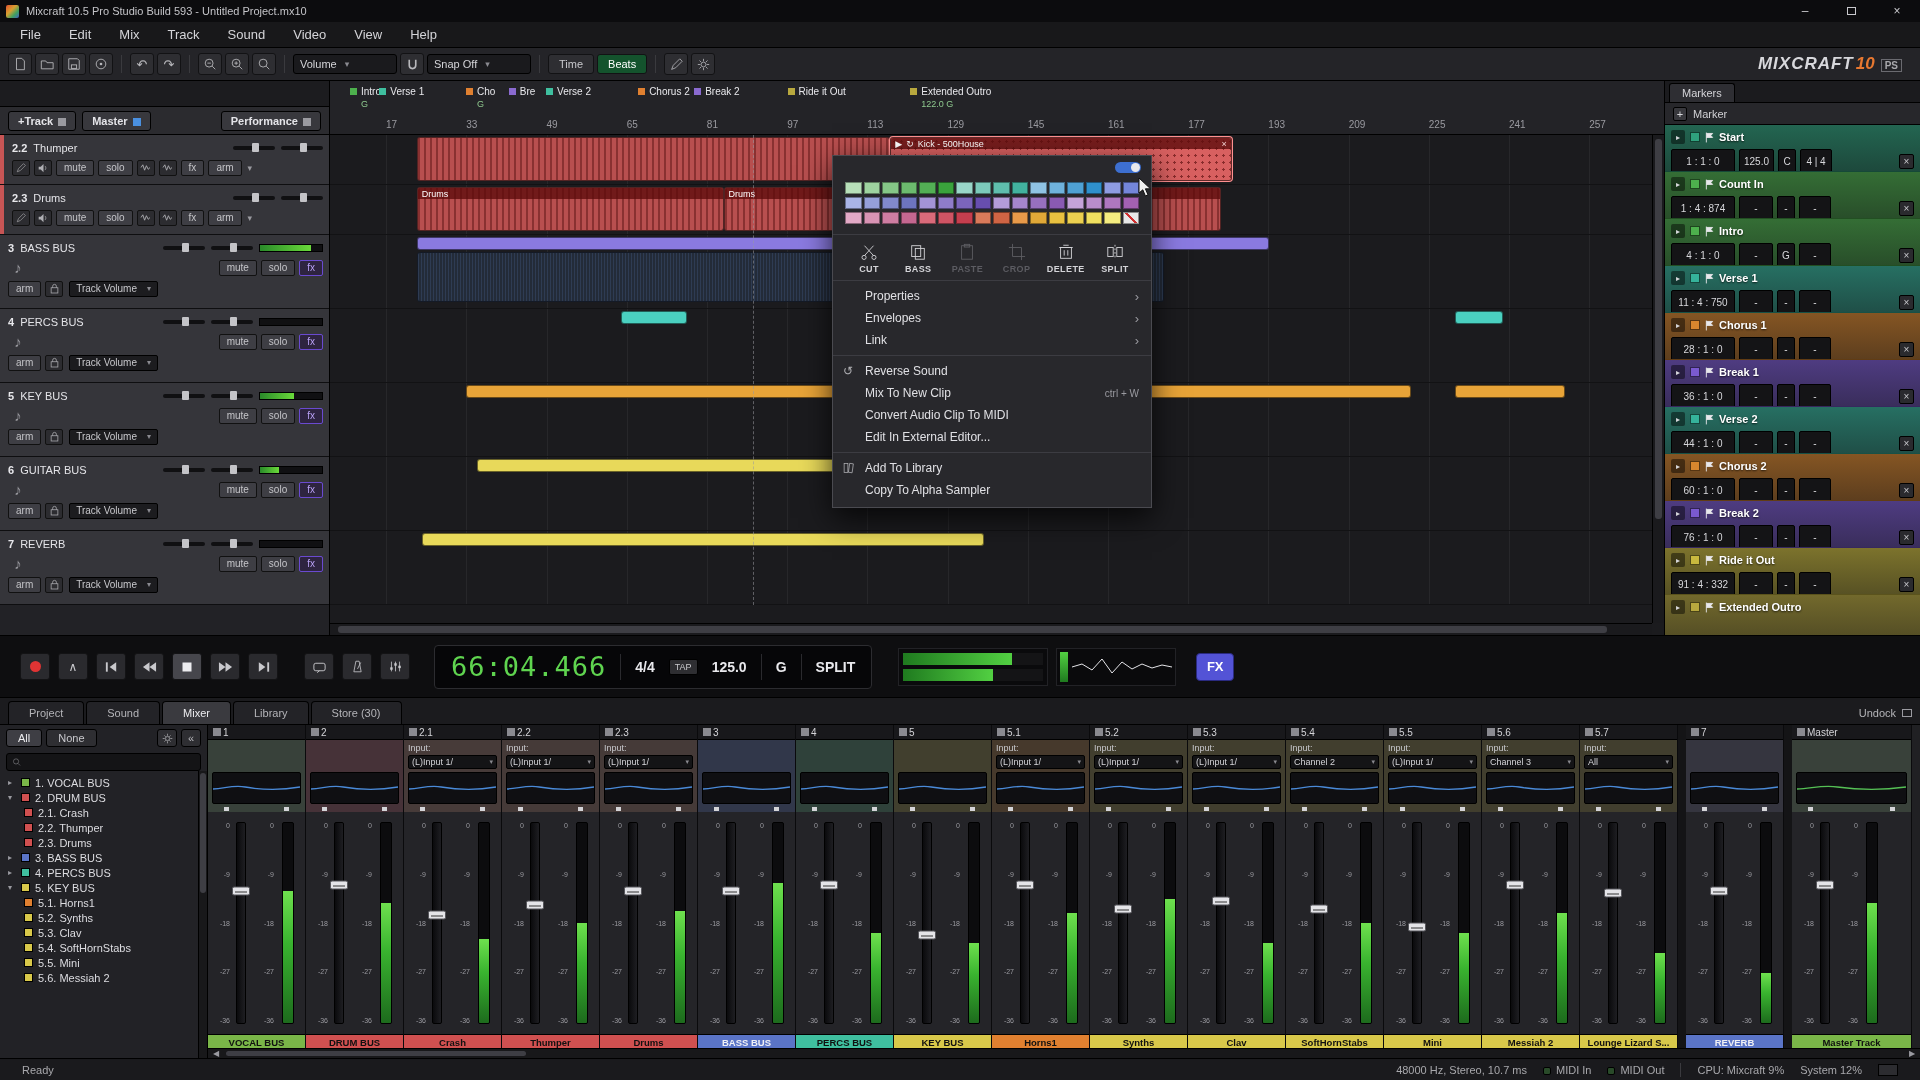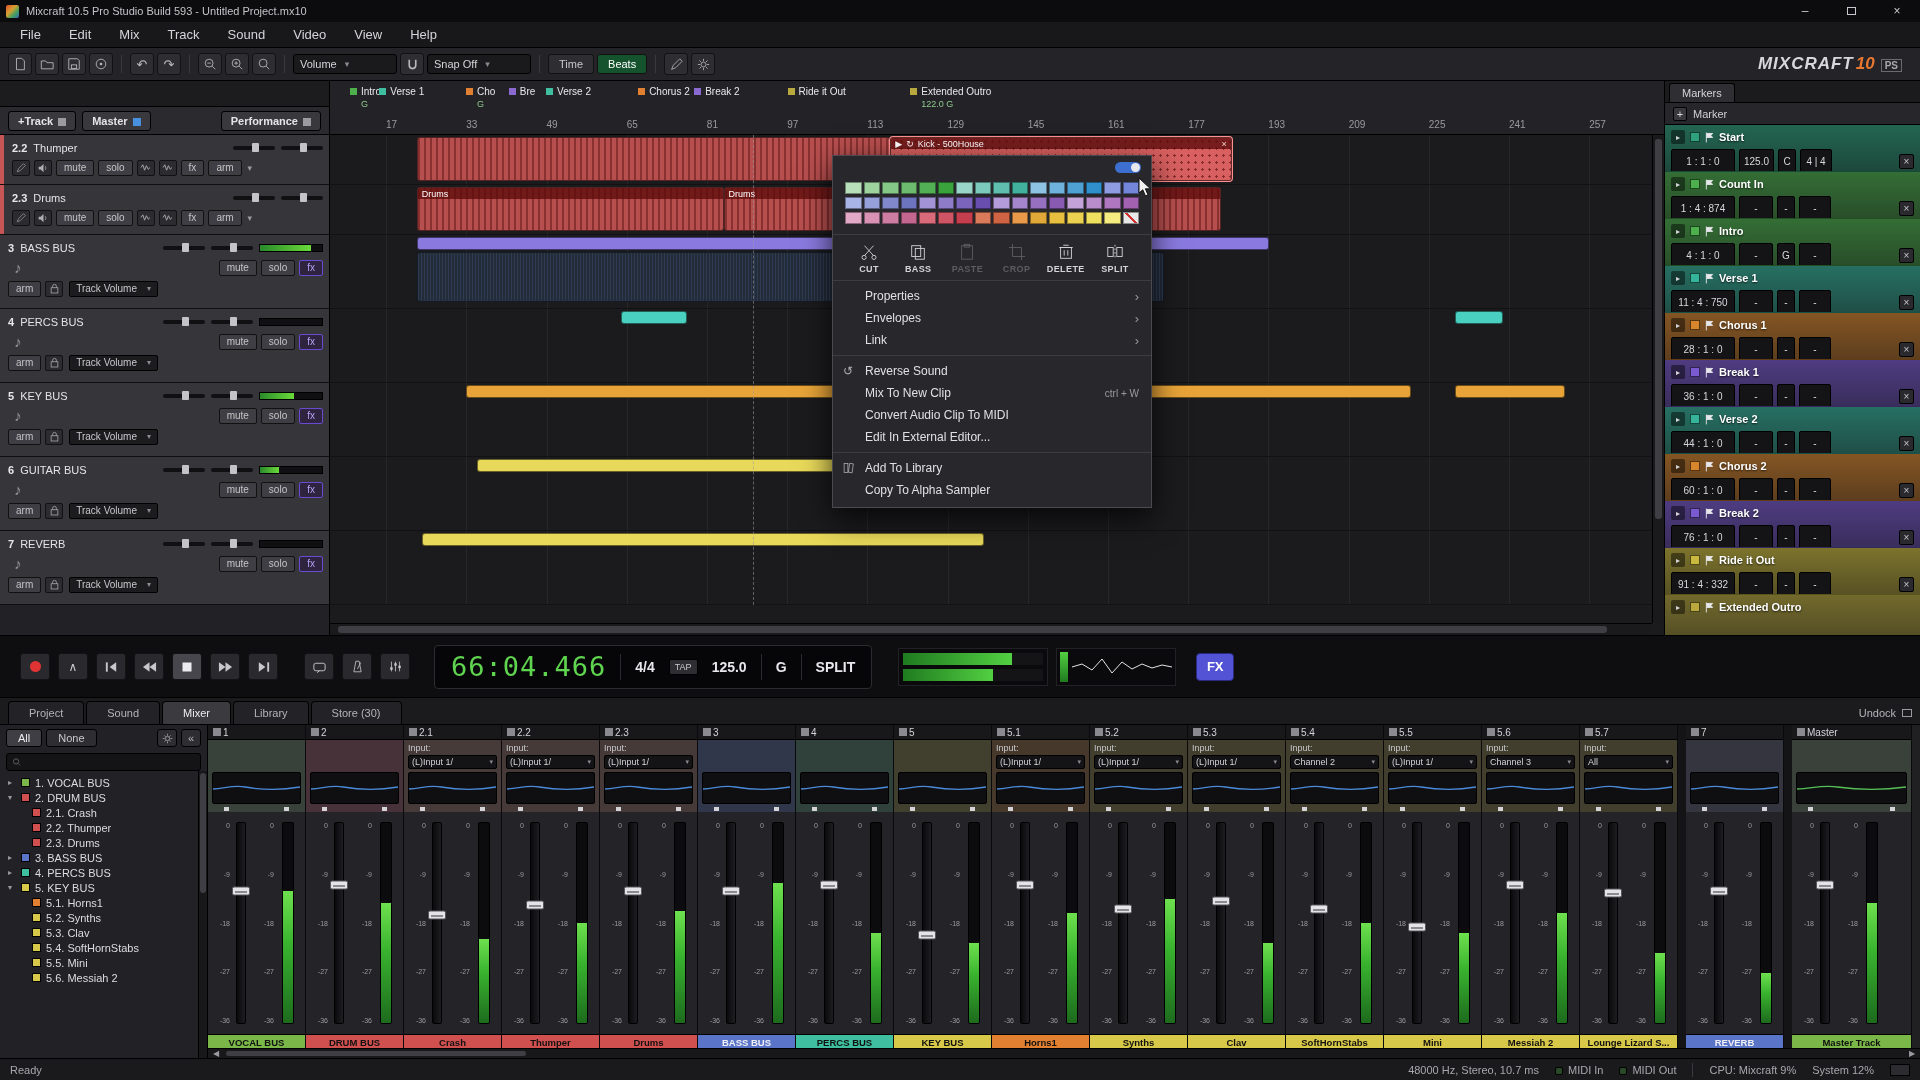--- a/index.html
+++ b/index.html
@@ -162,21 +162,21 @@
 .bottom{height:334px;flex:0 0 334px;display:flex;background:#202023;border-top:1px solid #000}
 .sidebar{width:208px;flex:0 0 208px;border-right:1px solid #000;position:relative;background:#222226}
 .sb-head{display:flex;gap:4px;padding:4px 6px;align-items:center}
 .sb-pill{padding:2px 11px;background:#2e2e32;border:1px solid #000;border-radius:3px;font-size:11px;color:#c8c8cc}
 .sb-pill.active{background:#3e3e44;color:#ececef}
 .sb-ic{width:20px;height:18px;background:#2e2e32;border:1px solid #000;border-radius:3px;display:flex;align-items:center;justify-content:center;color:#b8b8bc;font-size:11px;margin-left:auto}
 .sb-ic+.sb-ic{margin-left:0}
 .sb-search{margin:2px 6px 4px;height:18px;background:#141416;border:1px solid #000;border-radius:3px;display:flex;align-items:center;padding:0 5px;gap:5px}
 .sb-search input{background:none;border:0;outline:none;color:#ddd;font-size:11px;width:100%}
 .sb-item{display:flex;align-items:center;gap:5px;height:15px;padding-left:8px;font-size:11px}
-.sb-item.ind{padding-left:32px}
+.sb-item.ind{padding-left:24px}
 .sb-arrow{width:8px;font-size:8px;color:#9a9aa0}
 .sb-chip{width:9px;height:9px;border:1px solid #000;flex:0 0 9px}
 .sb-label{color:#dcdce0;white-space:nowrap}
 .sb-scroll{position:absolute;right:0;top:46px;bottom:0;width:9px;background:#18181a;border-left:1px solid #000}
 .sb-scroll .thumb{position:absolute;left:1px;right:1px;top:2px;height:120px;background:#3e3e44;border-radius:3px}
 
 .strips-wrap{flex:1;position:relative;overflow:hidden}
 .strips{display:flex;height:324px}
 .gapcol{flex:0 0 8px;background:#141416}
 .ch-strip{width:98px;flex:0 0 98px;border-right:1px solid #0a0a0c;display:flex;flex-direction:column;background:#232327;position:relative}
@@ -200,21 +200,21 @@
 .handle::after{content:"";position:absolute;left:2px;right:2px;top:4px;height:1px;background:#333}
 .mtrack{position:absolute;left:70px;top:6px;bottom:10px;width:12px;background:#0c0c0e;border:1px solid #000;border-radius:2px;overflow:hidden}
 .mfill{position:absolute;left:0;right:0;bottom:0;background:linear-gradient(0deg,#1d6b1d 0%,#39b32f 60%,#6ee04e 100%)}
 .ch-name{height:15px;font-size:9.5px;font-weight:bold;display:flex;align-items:center;justify-content:center;white-space:nowrap;overflow:hidden;border-top:1px solid #000}
 .strips-scroll{position:absolute;left:0;right:0;bottom:0;height:10px;background:#18181a;border-top:1px solid #000;display:flex;align-items:center}
 .ss-arr{width:16px;text-align:center;font-size:8px;color:#9a9aa0}
 .ss-track{flex:1;position:relative;height:100%}
 .ss-thumb{position:absolute;left:2px;top:2px;bottom:2px;width:300px;background:#3e3e44;border-radius:3px}
 
 
-.status{height:22px;flex:0 0 22px;background:#1a1a1d;border-top:1px solid #000;display:flex;align-items:center;padding:0 10px;font-size:11px;color:#a8a8ac;gap:16px}
+.status{height:22px;flex:0 0 22px;background:#1a1a1d;border-top:1px solid #000;display:flex;align-items:center;padding:0 22px;font-size:11px;color:#a8a8ac;gap:16px}
 .st-right{margin-left:auto;display:flex;align-items:center;gap:16px}
 .led{width:8px;height:8px;background:#294a29;border:1px solid #000;border-radius:2px;display:inline-block;margin-right:5px;vertical-align:middle}
 .st-sep{width:1px;height:14px;background:#3a3a3e}
 .grip{width:20px;height:12px;background:#2c2c30;border:1px solid #000}
 </style>
 </head>
 <body>
 
 <div class="app">
 

